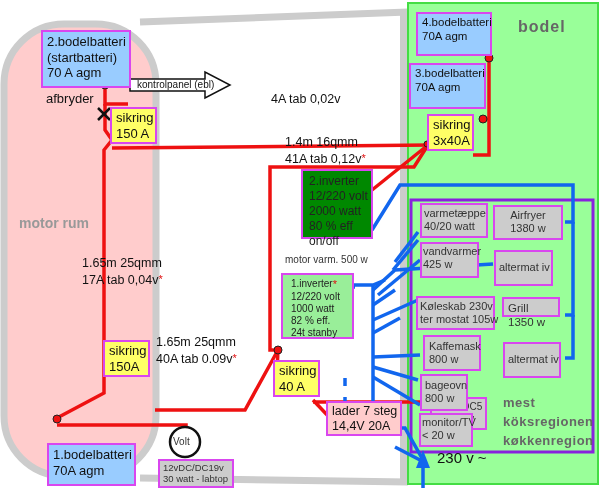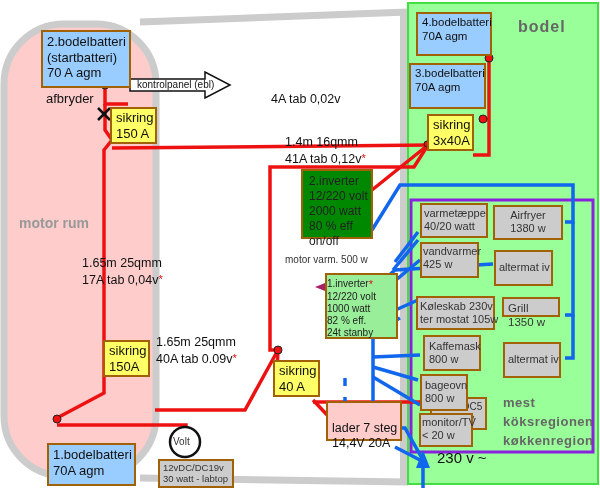--- a/index.html
+++ b/index.html
@@ -1,18 +1,18 @@
 <!DOCTYPE html>
 <html><head>
 <meta charset="utf-8">
 <style>
   html, body { margin:0; padding:0; background:#ffffff; }
   body { width:600px; height:488px; position:relative; overflow:hidden; font-family:"Liberation Sans", sans-serif; }
   .abs { position:absolute; }
-  .box { position:absolute; border:2px solid #a16207; box-sizing:border-box; line-height:1.2; color:#111; white-space:nowrap; }
+  .box { position:absolute; border:2px solid #d946ef; box-sizing:border-box; line-height:1.2; color:#111; white-space:nowrap; }
   .bat { background:#99ccff; font-size:13px; padding:2px 4px; }
   .fuse { background:#ffff66; font-size:13px; padding:1px 4px; }
   .gray { background:#cccccc; font-size:11px; padding:2px 2px; color:#333; }
   .lbl { position:absolute; font-size:12.5px; color:#111; white-space:nowrap; line-height:1.35; }
   .star { color:#e01010; font-size:11px; vertical-align:top; }
   svg#wires { position:absolute; left:0; top:0; }
   .line-text { display:block; }
 </style>
 </head>
 <body>
@@ -149,36 +149,36 @@
   <span class="line-text"><span>40A tab 0.09v</span><span class="star">*</span></span>
 </div>
 
 <div class="box" style="left:301px;top:169px;width:72px;height:70px;background:#008800;font-size:12px;padding:3px 6px;color:#222;line-height:1.25;">
   <span class="line-text">2.inverter</span>
   <span class="line-text">12/220 volt</span>
   <span class="line-text">2000 watt</span>
   <span class="line-text">80 % eff</span>
   <span class="line-text">on/off</span>
 </div>
-<div class="box" style="left:281px;top:273px;width:73px;height:66px;background:#99ee99;font-size:10px;padding:3px 0;color:#222;line-height:1.2;margin-left:44px;">
+<div class="box" style="left:281px;top:273px;width:73px;height:66px;background:#99ee99;font-size:10px;padding:3px 8px;color:#222;line-height:1.2;">
   <span class="line-text"><span>1.inverter</span><span class="star">*</span></span>
   <span class="line-text">12/220 volt</span>
   <span class="line-text">1000 watt</span>
   <span class="line-text">82 % eff.</span>
   <span class="line-text">24t stanby</span>
 </div>
 <div class="lbl" style="left:285px;top:253px;font-size:10px;color:#333;">motor varm. 500 w</div>
 
 <div class="lbl" style="left:173px;top:435px;font-size:10px;color:#333;">Volt</div>
 
 <div class="box gray" style="left:158px;top:459px;width:76px;height:29px;font-size:9.5px;padding:1px 3px;">
   <span class="line-text">12vDC/DC19v</span>
   <span class="line-text">30 watt - labtop</span>
 </div>
-<div class="box" style="left:326px;top:401px;width:76px;height:35px;background:#ffcccc;font-size:12.5px;padding:18px 4px;line-height:1.2;">
+<div class="box" style="left:326px;top:401px;width:76px;height:35px;background:#ffcccc;font-size:12.5px;padding:1px 4px;line-height:1.2;">
   <span class="line-text">lader 7 steg</span>
   <span class="line-text">14,4V 20A</span>
 </div>
 <div class="box gray" style="left:430px;top:397px;width:57px;height:33px;font-size:10px;">
   <span class="line-text">12DC/DC5</span>
   <span class="line-text">max 20w</span>
 </div>
 <div class="lbl" style="left:437px;top:448px;font-size:15px;">230 v ~</div>
 
 <div class="box gray" style="left:420px;top:203px;width:68px;height:35px;">

